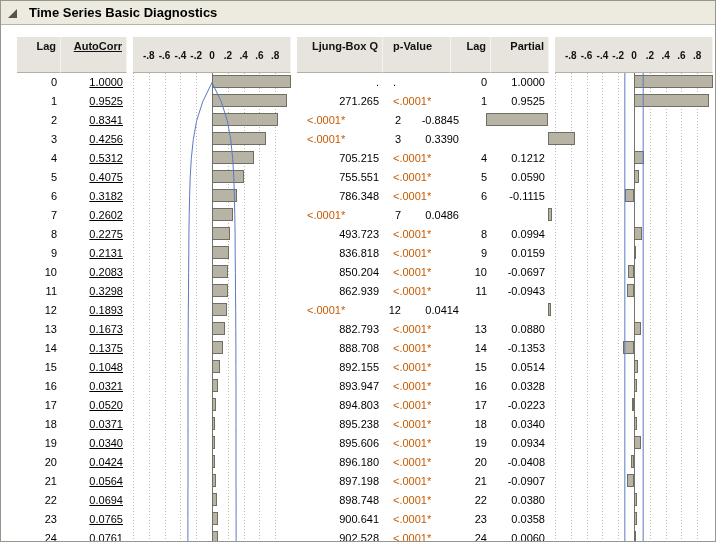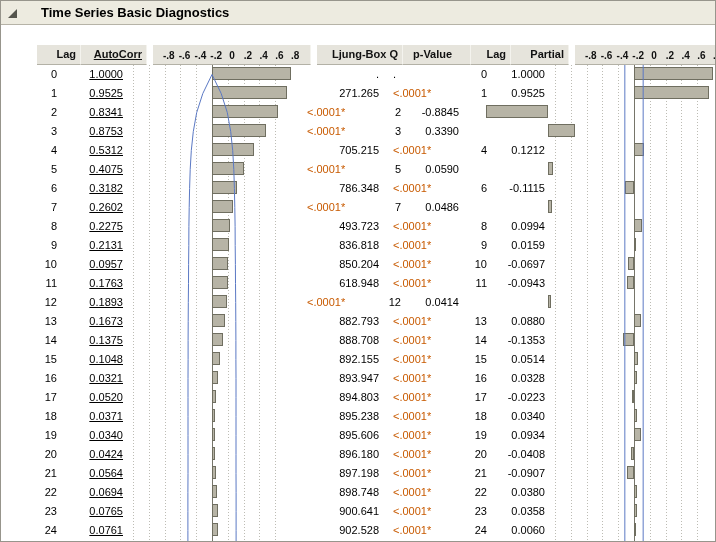--- a/index.html
+++ b/index.html
@@ -1,19 +1,19 @@
 <!DOCTYPE html>
 <html style="--bar-fill: #b7b4a6; --bar-border: #6f6e60; --sig: #c85a00; --header-bg: #e6e4dc; --titlebar-bg: #edebe0;"><head>
 <meta charset="utf-8">
 <style>
   html,body{margin:0;padding:0;background:#fff;font-family:"Liberation Sans",sans-serif;}
   .window{width:716px;height:542px;box-sizing:border-box;border:1px solid #97958c;background:#fff;overflow:hidden;position:relative;}
-  .titlebar{height:23px;background:var(--titlebar-bg,#edebe0);border-bottom:1px solid #b6b3a7;display:flex;align-items:center;padding:0 5px;gap:23px;font-weight:bold;font-size:13px;color:#000;}
+  .titlebar{height:23px;background:var(--titlebar-bg,#edebe0);border-bottom:1px solid #b6b3a7;display:flex;align-items:center;padding:0 5px;gap:11px;font-weight:bold;font-size:13px;color:#000;}
   .titlebar svg{flex:none;}
-  .header-row{margin-top:20px;display:flex;height:20px;font-weight:bold;font-size:11px;color:#111;padding-left:20px;}
+  .header-row{margin-top:12px;display:flex;height:36px;font-weight:bold;font-size:11px;color:#111;}
   .hcell{background:var(--header-bg,#e6e4dc);border-bottom:1px solid #b3b1a6;box-sizing:border-box;line-height:19px;flex:none;border-right:1px solid #f4f3ee;}
   .sp16{width:16px;flex:none;} .sp6{width:6px;flex:none;}
   .w-lag{width:44px;} .w-autocorr{width:66px;text-decoration:underline;} .w-chart1{width:158px;}
   .w-q{width:86px;} .w-p{width:68px;} .w-lag2{width:40px;} .w-partial{width:58px;} .w-chart2{width:158px;}
   .num{text-align:right;padding-right:4px;box-sizing:border-box;}
   .pval{padding-left:10px;box-sizing:border-box;}
   .axiscell{position:relative;}
   .tick{position:absolute;top:50%;transform:translate(-50%,-50%);font-size:10px;font-weight:bold;white-space:nowrap;}
   .body{position:relative;height:492px;overflow:hidden;background:#fff;}
   .rows{position:relative;z-index:1;}
@@ -150,21 +150,21 @@
     <div class="c w-lag2 num">2</div>
     <div class="c w-partial num">-0.8845</div>
     <div class="sp6"></div>
     <div class="c w-chart2 chartcell">
       <div class="bar" style="display: block; width: 62.252px; left: 16.748px;"></div>
     </div>
   </div>
         <div class="row">
     <div class="sp16"></div>
     <div class="c w-lag num">3</div>
-    <div class="c w-autocorr num">0.8753</div>
+    <div class="c w-autocorr num">0.4256</div>
     <div class="sp6"></div>
     <div class="c w-chart1 chartcell">
       <div class="bar" style="display: block; width: 53.8701px; left: 79px;"></div>
     </div>
     <div class="sp6"></div>
     <div class="c w-p pval sig">&lt;.0001*</div>
     <div class="c w-lag2 num">3</div>
     <div class="c w-partial num">0.3390</div>
     <div class="sp6"></div>
     <div class="c w-chart2 chartcell">
@@ -191,20 +191,21 @@
   </div>
         <div class="row">
     <div class="sp16"></div>
     <div class="c w-lag num">5</div>
     <div class="c w-autocorr num">0.4075</div>
     <div class="sp6"></div>
     <div class="c w-chart1 chartcell">
       <div class="bar" style="display: block; width: 32.1925px; left: 79px;"></div>
     </div>
     <div class="sp6"></div>
+    <div class="c w-q num">755.551</div>
     <div class="c w-p pval sig">&lt;.0001*</div>
     <div class="c w-lag2 num">5</div>
     <div class="c w-partial num">0.0590</div>
     <div class="sp6"></div>
     <div class="c w-chart2 chartcell">
       <div class="bar" style="display: block; width: 4.661px; left: 79px;"></div>
     </div>
   </div>
         <div class="row">
     <div class="sp16"></div>
@@ -273,45 +274,45 @@
     <div class="c w-lag2 num">9</div>
     <div class="c w-partial num">0.0159</div>
     <div class="sp6"></div>
     <div class="c w-chart2 chartcell">
       <div class="bar" style="display: block; width: 1.2561px; left: 79px;"></div>
     </div>
   </div>
         <div class="row">
     <div class="sp16"></div>
     <div class="c w-lag num">10</div>
-    <div class="c w-autocorr num">0.0957</div>
+    <div class="c w-autocorr num">0.2083</div>
     <div class="sp6"></div>
     <div class="c w-chart1 chartcell">
       <div class="bar" style="display: block; width: 16.4557px; left: 79px;"></div>
     </div>
     <div class="sp6"></div>
     <div class="c w-q num">850.204</div>
     <div class="c w-p pval sig">&lt;.0001*</div>
     <div class="c w-lag2 num">10</div>
     <div class="c w-partial num">-0.0697</div>
     <div class="sp6"></div>
     <div class="c w-chart2 chartcell">
       <div class="bar" style="display: block; width: 5.5063px; left: 73.4937px;"></div>
     </div>
   </div>
         <div class="row">
     <div class="sp16"></div>
     <div class="c w-lag num">11</div>
-    <div class="c w-autocorr num">0.1763</div>
+    <div class="c w-autocorr num">0.3298</div>
     <div class="sp6"></div>
     <div class="c w-chart1 chartcell">
       <div class="bar" style="display: block; width: 16.0212px; left: 79px;"></div>
     </div>
     <div class="sp6"></div>
-    <div class="c w-q num">618.948</div>
+    <div class="c w-q num">862.939</div>
     <div class="c w-p pval sig">&lt;.0001*</div>
     <div class="c w-lag2 num">11</div>
     <div class="c w-partial num">-0.0943</div>
     <div class="sp6"></div>
     <div class="c w-chart2 chartcell">
       <div class="bar" style="display: block; width: 7.4497px; left: 71.5503px;"></div>
     </div>
   </div>
         <div class="row">
     <div class="sp16"></div>

